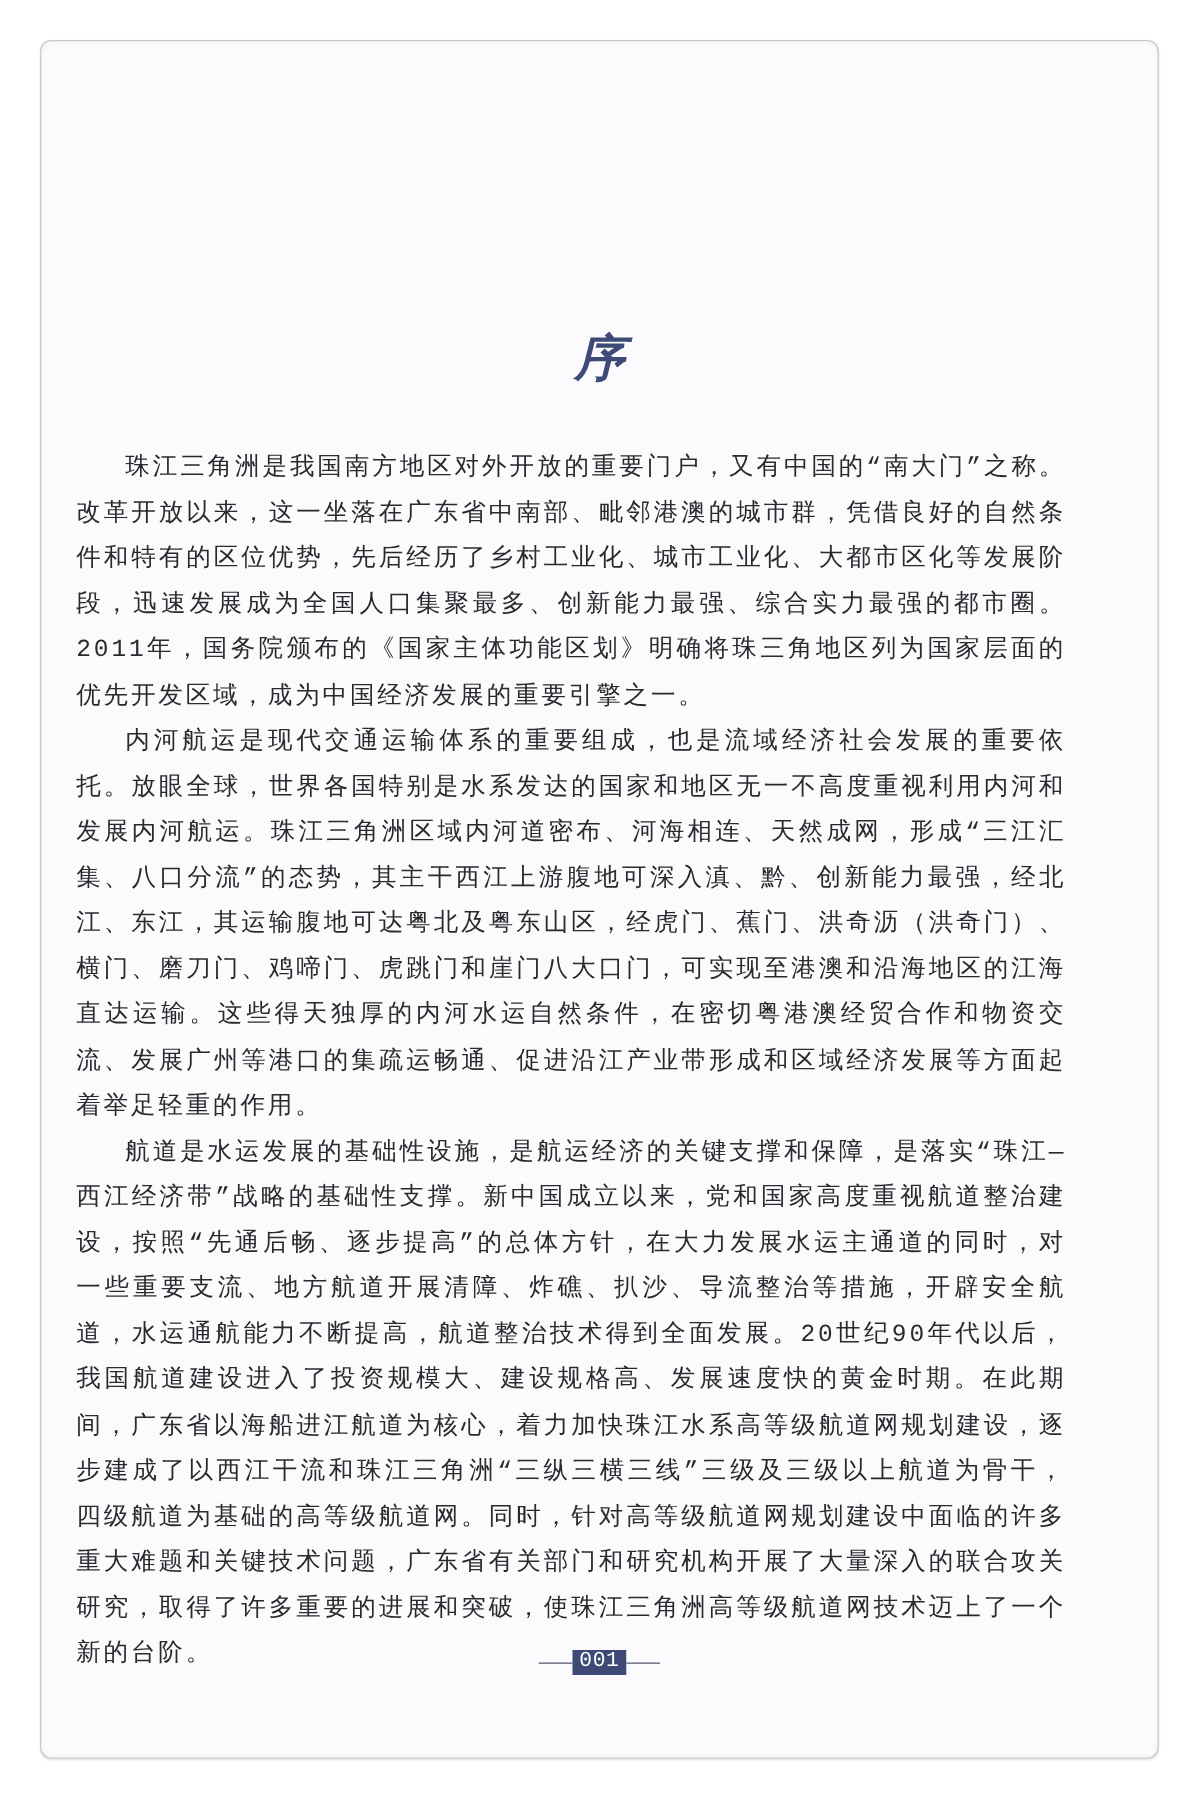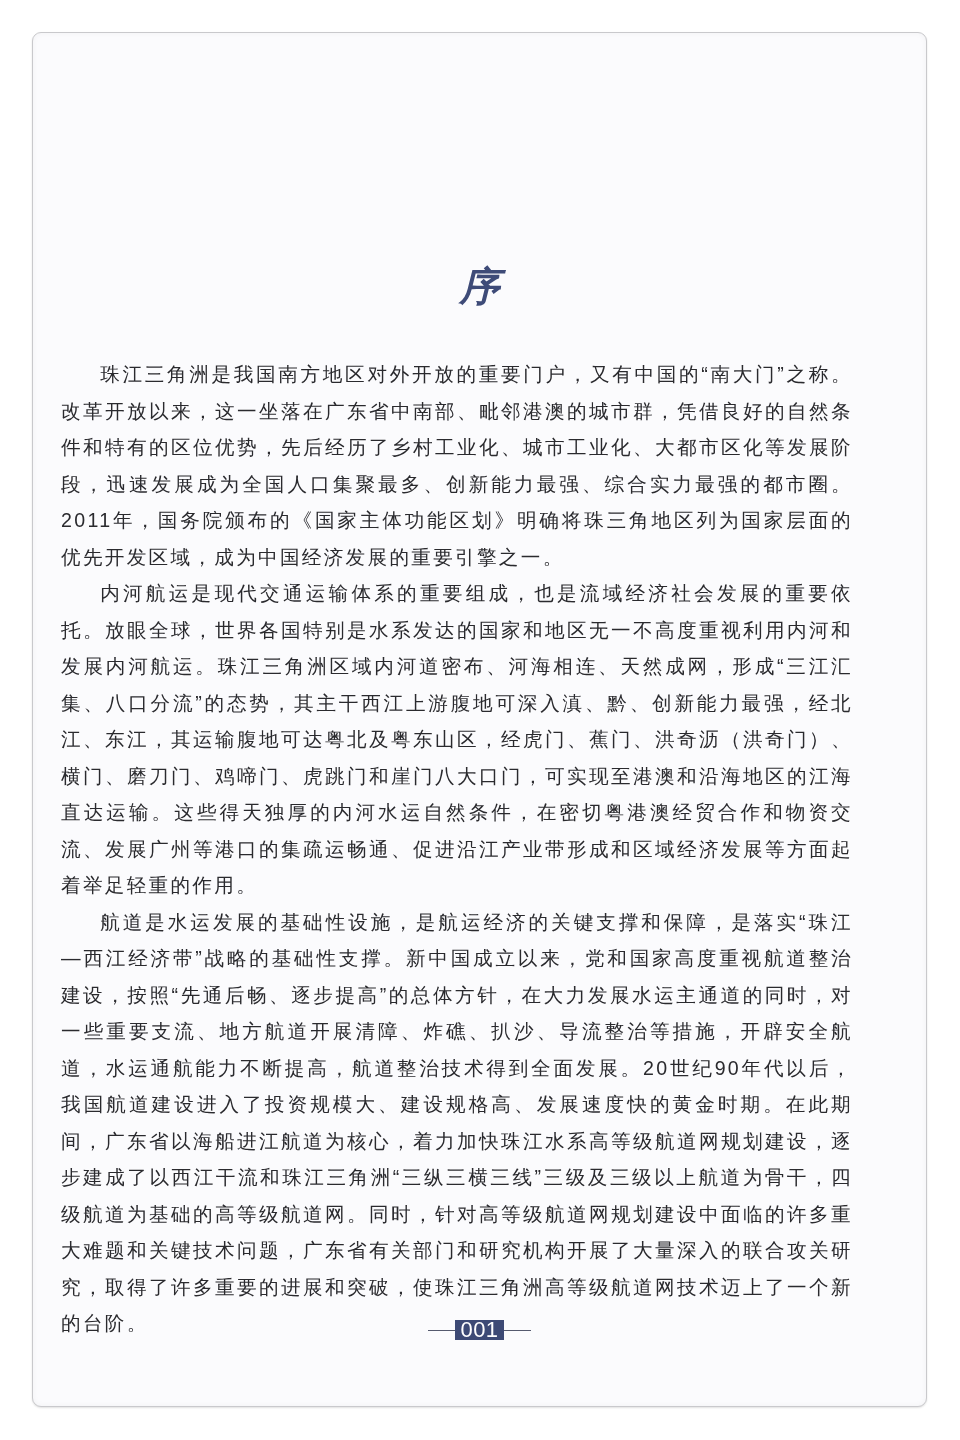--- a/index.html
+++ b/index.html
@@ -36,21 +36,21 @@
       font-style: italic;
       font-weight: bold;
       color: #3e4b78;
       letter-spacing: 0;
     }
     .body {
       position: absolute;
       left: 28px;
       top: 323px;
       width: 792px;
-      font-family: Liberation Sans, sans-serif;
+      font-family: Liberation Mono, monospace;
       font-size: 19.6px;
       line-height: 36.5px;
       color: #2a2a2e;
       text-align: justify;
       text-justify: inter-character;
     }
     .para {
       margin: 0;
       text-indent: 2em;
       letter-spacing: 2.3px;
@@ -65,22 +65,22 @@
       align-items: center;
     }
     .folio .rule {
       width: 27px;
       height: 1px;
       background: #555a6e;
     }
     .folio .num {
       background: #3d4a75;
       color: #ffffff;
-      font-family: Liberation Sans, sans-serif;
-      font-size: 22px;
+      font-family: Liberation Mono, monospace;
+      font-size: 17px;
       line-height: 20px;
       padding: 0 5px;
       letter-spacing: 0.5px;
     }
   </style>
 </head>
 <body>
 
 <div class="page">
   <div class="title">序</div>

